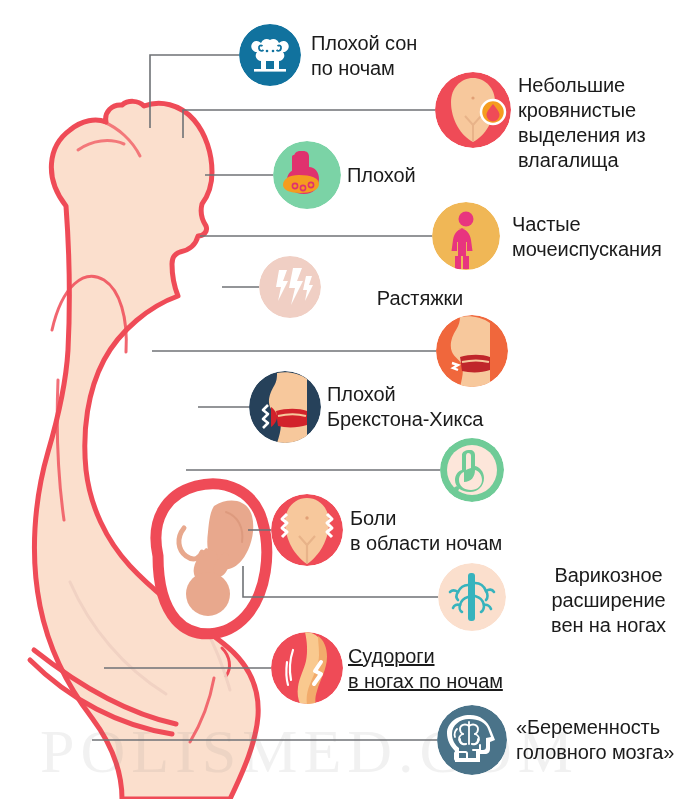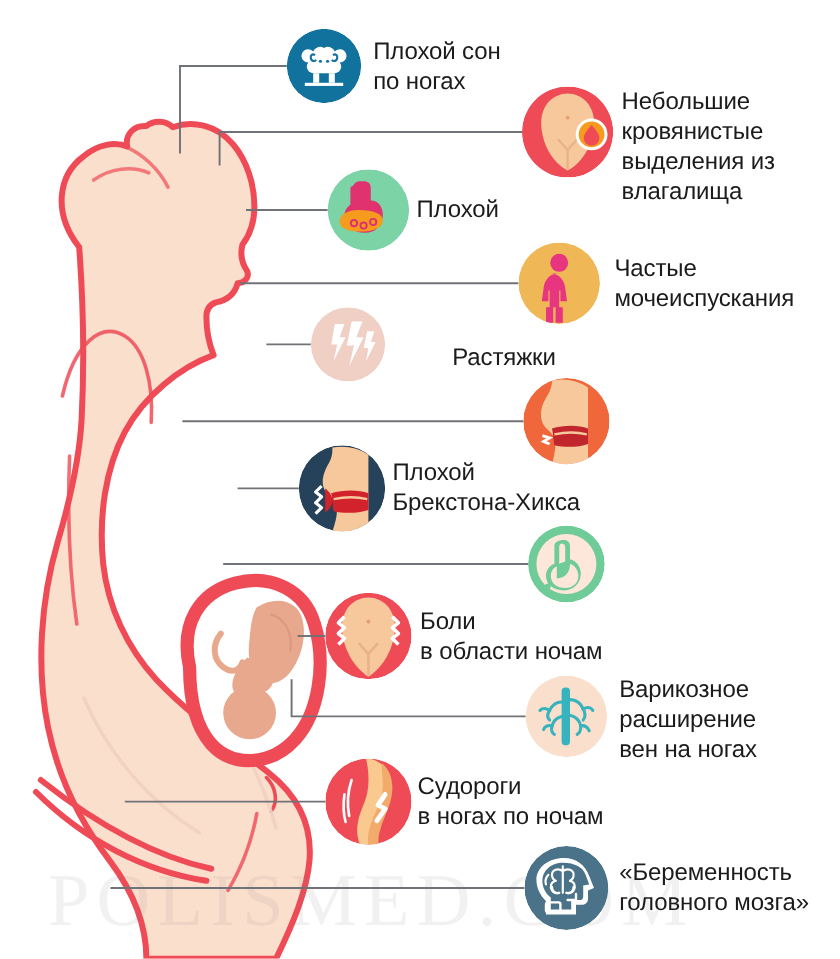--- a/index.html
+++ b/index.html
@@ -150,21 +150,21 @@
       <path fill="none" stroke="#11729e" stroke-width="1.8" d="M38.5,22 c2,-1.5 4,0 3.5,2.5 c-0.5,2.5 -3,3 -4.5,1.5"></path>
       <circle cx="28" cy="27" r="1.3" fill="#11729e"></circle>
       <circle cx="34" cy="27" r="1.3" fill="#11729e"></circle>
       <rect x="27.5" y="38" width="7" height="7" fill="#11729e"></rect>
       <rect x="22" y="37" width="5" height="8" fill="#ffffff"></rect>
       <rect x="35" y="37" width="5" height="8" fill="#ffffff"></rect>
       <rect x="15" y="45" width="32" height="2.6" fill="#ffffff"></rect>
     </svg>
   </div>
   <div class="label" style="left:311px; top:31px; width:180px;">Плохой сон
-по ногах</div>
+по ночам</div>
 
   <div class="badge" style="left:435px; top:72px; width:76px; height:76px;">
     <svg width="76" height="76" viewBox="0 0 76 76">
       <circle cx="38" cy="38" r="38" fill="#ef4b57"></circle>
       <path fill="#f7c89c" d="M16,30 c0,-14 10,-24 22,-24 c12,0 22,10 22,24 c0,18 -10,34 -22,40 c-12,-6 -22,-22 -22,-40 z"></path>
       <circle cx="38" cy="26" r="1.6" fill="#e1a076"></circle>
       <path fill="none" stroke="#e8b389" stroke-width="2" d="M30,44 l8,9 l8,-9 M38,53 l0,16"></path>
       <circle cx="58" cy="40" r="12" fill="#f59c1f"></circle>
       <circle cx="58" cy="40" r="12" fill="none" stroke="#ffffff" stroke-width="2.5"></circle>
       <path fill="#ef4b57" d="M58,32 c4,5 6.5,8 6.5,11 a6.5,6.5 0 0,1 -13,0 c0,-3 2.5,-6 6.5,-11 z"></path>
@@ -269,35 +269,35 @@
         <path d="M22,42 c-1,3 0,6 2,7"></path>
         <path d="M37,20 c5,0 9,3 11,8"></path>
         <path d="M48,28 c3,-2 6,-2 8,1"></path>
         <path d="M48,28 c2,3 2,7 0,9"></path>
         <path d="M37,33 c4,1 8,4 9,9"></path>
         <path d="M46,42 c3,-1 6,1 7,4"></path>
         <path d="M46,42 c0,3 -1,6 -3,7"></path>
       </g>
     </svg>
   </div>
-  <div class="label" style="left:516px; top:563px; width:185px;">Варикозное
+  <div class="label" style="left:516px; top:563px; width:185px;text-align:center;">Варикозное
 расширение
 вен на ногах</div>
 
   <div class="badge" style="left:271px; top:632px; width:72px; height:72px;">
     <svg width="72" height="72" viewBox="0 0 72 72">
       <circle cx="36" cy="36" r="36" fill="#ef4b57"></circle>
       <path fill="#f9c98f" d="M34,0 c8,0 14,4 18,12 c4,9 2,20 -4,28 c-5,7 -8,14 -7,22 c0,4 1,7 2,10 l-14,0 c-2,-5 -3,-11 -2,-17 c1,-9 6,-17 8,-26 c2,-10 1,-20 -1,-29 z"></path>
       <path fill="#f2ab6b" d="M47,4 c6,4 9,12 9,21 c0,12 -7,23 -10,34 c-2,6 -2,11 -1,14 l-9,0 c-1,-7 0,-14 3,-21 c4,-10 9,-19 9,-29 c0,-8 -1,-14 -1,-19 z"></path>
       <path fill="none" stroke="#ffffff" stroke-width="2.2" stroke-linecap="round" d="M22,18 c-3,9 -4,20 -2,30"></path>
       <path fill="none" stroke="#ffffff" stroke-width="2.2" stroke-linecap="round" d="M16,30 c-1,8 -1,16 1,23"></path>
       <path fill="none" stroke="#ffffff" stroke-width="4" stroke-linejoin="round" stroke-linecap="round" d="M50,30 l-6,9 l6,3 l-7,10"></path>
     </svg>
   </div>
-  <div class="label" style="left:348px; top:644px; width:200px;">Судороги
+  <div class="label" style="left:348px; top:644px; width:200px;text-decoration:underline;">Судороги
 в ногах по ночам</div>
 
   <div class="badge" style="left:437px; top:705px; width:70px; height:70px;">
     <svg width="70" height="70" viewBox="0 0 70 70">
       <circle cx="35" cy="35" r="35" fill="#4a7389"></circle>
       <path fill="#ffffff" d="M33,10 c10,0 18,6 21,15 l4,10 l-5,2 l0,7 c0,3 -2,5 -5,5 l-5,0 l0,8 l-25,0 l0,-11 c-5,-5 -8,-11 -8,-18 c0,-10 10,-18 23,-18 z"></path>
       <path fill="#4a7389" d="M32,14 c-9,0 -17,6 -17,15 c0,6 3,11 7,14 l0,10 l17,0 l0,-8 l7,0 c2,0 3,-1 3,-3 l0,-9 l5,-1 l-3,-8 c-2,-6 -9,-10 -19,-10 z"></path>
       <g fill="none" stroke="#ffffff" stroke-width="1.8" stroke-linecap="round">
         <path d="M32,17 l0,22"></path>
         <path d="M32,21 c-4,-3 -9,-1 -9,3 c0,2 1,4 3,5"></path>

